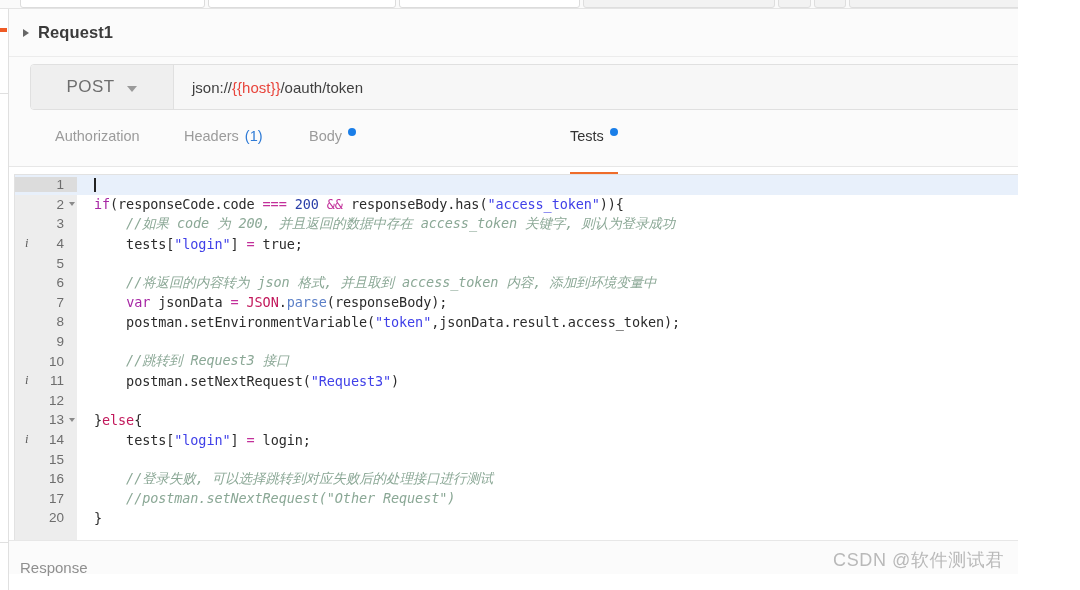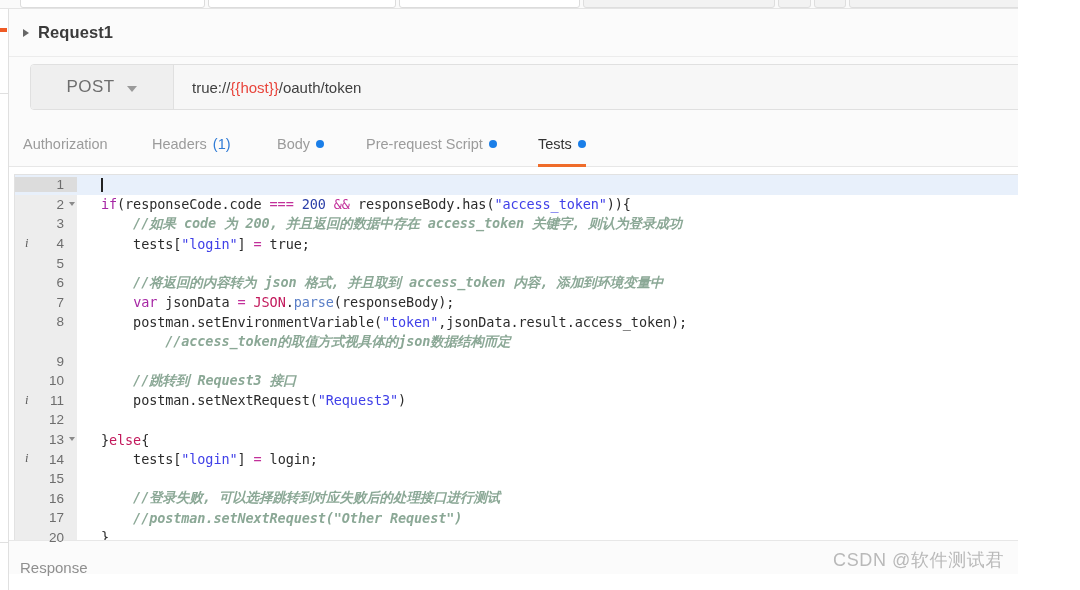--- a/index.html
+++ b/index.html
@@ -134,26 +134,27 @@
   }
 
   
   .tabbar {
     position: absolute; left: 9px; top: 117px;
     width: 1071px; height: 50px;
     background: #fbfbfb;
     border-bottom: 1px solid #e7e7e7;
   }
   .tab {
-    position: absolute; top: 0; height: 50px;
-    display: flex; align-items: center; gap: 6px;
+    position: absolute; top: 8px; height: 50px;
+    display: flex; gap: 6px;
     padding-top: 3px;
     font-size: 14.5px;
     color: #9b9b9b;
     white-space: nowrap;
+    margin-left: 32px;
   }
   .tab.active { color: #333333; font-weight: normal; }
   .tab .badge { color: #2f7bd6; font-size: 14.5px; }
   .tab .dot {
     width: 8px; height: 8px; border-radius: 50%;
     background: #1a7ee8;
     display: inline-block;
   }
   .tab .underline {
     position: absolute; left: 0; bottom: 0;
@@ -209,39 +210,39 @@
   }
   .crow .fold {
     position: absolute; left: 54px; top: 7.5px;
     width: 0; height: 0;
     border-top: 4px solid #8a8a8a;
     border-left: 3.5px solid transparent;
     border-right: 3.5px solid transparent;
     z-index: 3;
   }
   .crow .code {
-    padding-left: 24px;
+    padding-left: 17px;
     color: #2b2b2b;
     letter-spacing: -0.1px;
   }
   .caret {
     display: inline-block;
     width: 1.5px; height: 14px;
     background: #222;
     vertical-align: middle;
     position: relative; top: -1px;
   }
   
   .kw  { color: #a626a4; }
   .op  { color: #c2309a; }
   .num { color: #2b3fa8; }
   .str { color: #4040e8; }
   .cls { color: #c2185b; }
   .fn  { color: #5b7fc7; }
-  .cmt { color: #8ba896; font-style: italic; font-weight: bold; }
+  .cmt { color: #8ba896; font-style: italic; }
   .pl  { color: #2b2b2b; }
 
   .ed-scroll {
     position: absolute; right: 2px; top: 3px;
     width: 9px; height: 360px;
     background: #d8d8d8;
     border-radius: 5px;
   }
 
   
@@ -296,63 +297,58 @@
     <span class="req-title">Request1</span>
   </div>
 
   <div class="url-row">
     <div class="url-group">
       <div class="method-box">
         <span class="method-label">POST</span>
         <span class="method-caret"></span>
       </div>
       <div class="url-box">
-        <span>true://</span>
+        <span>json://</span>
           <span class="url-var">{{host}}</span>
           <span>/oauth/token</span>
       </div>
     </div>
     <div class="params-btn">Par</div>
   </div>
 
   <div class="tabbar">
     <div class="tab" style="left:14px;">
       <span>Authorization</span>
     </div>
     <div class="tab" style="left:143px;">
       <span>Headers</span>
       <span class="badge">(1)</span>
     </div>
     <div class="tab" style="left:268px;">
       <span>Body</span>
-      <span class="dot"></span>
-    </div>
-    <div class="tab" style="left:357px;">
-      <span>Pre-request Script</span>
       <span class="dot"></span>
     </div>
     <div class="tab active" style="left:529px;">
       <span>Tests</span>
       <span class="dot"></span>
       <span class="underline"></span>
     </div>
   </div>
 
   <div class="editor-wrap">
     <div class="gutter"></div>
     <div class="editor-body" id="editor-body">
         <div class="crow first"><span class="ln">1</span><span class="code"><span class="caret"></span></span></div>
         <div class="crow"><span class="fold"></span><span class="ln">2</span><span class="code"><span class="kw">if</span><span class="pl">(responseCode.code </span><span class="op">===</span><span class="pl"> </span><span class="num">200</span><span class="pl"> </span><span class="op">&amp;&amp;</span><span class="pl"> responseBody.has(</span><span class="str">"access_token"</span><span class="pl">)){</span></span></div>
         <div class="crow"><span class="ln">3</span><span class="code"><span class="cmt">    //如果 code 为 200, 并且返回的数据中存在 access_token 关键字, 则认为登录成功</span></span></div>
         <div class="crow"><span class="info">i</span><span class="ln">4</span><span class="code"><span class="pl">    tests[</span><span class="str">"login"</span><span class="pl">] </span><span class="op">=</span><span class="pl"> true;</span></span></div>
         <div class="crow"><span class="ln">5</span><span class="code"></span></div>
         <div class="crow"><span class="ln">6</span><span class="code"><span class="cmt">    //将返回的内容转为 json 格式, 并且取到 access_token 内容, 添加到环境变量中</span></span></div>
         <div class="crow"><span class="ln">7</span><span class="code"><span class="pl">    </span><span class="kw">var</span><span class="pl"> jsonData </span><span class="op">=</span><span class="pl"> </span><span class="cls">JSON</span><span class="pl">.</span><span class="fn">parse</span><span class="pl">(responseBody);</span></span></div>
         <div class="crow"><span class="ln">8</span><span class="code"><span class="pl">    postman.setEnvironmentVariable(</span><span class="str">"token"</span><span class="pl">,jsonData.result.access_token);</span></span></div>
-        <div class="crow"><span class="ln"></span><span class="code"><span class="cmt">        //access_token的取值方式视具体的json数据结构而定</span></span></div>
         <div class="crow"><span class="ln">9</span><span class="code"></span></div>
         <div class="crow"><span class="ln">10</span><span class="code"><span class="cmt">    //跳转到 Request3 接口</span></span></div>
         <div class="crow"><span class="info">i</span><span class="ln">11</span><span class="code"><span class="pl">    postman.setNextRequest(</span><span class="str">"Request3"</span><span class="pl">)</span></span></div>
         <div class="crow"><span class="ln">12</span><span class="code"></span></div>
         <div class="crow"><span class="fold"></span><span class="ln">13</span><span class="code"><span class="pl">}</span><span class="cls">else</span><span class="pl">{</span></span></div>
         <div class="crow"><span class="info">i</span><span class="ln">14</span><span class="code"><span class="pl">    tests[</span><span class="str">"login"</span><span class="pl">] </span><span class="op">=</span><span class="pl"> login;</span></span></div>
         <div class="crow"><span class="ln">15</span><span class="code"></span></div>
         <div class="crow"><span class="ln">16</span><span class="code"><span class="cmt">    //登录失败, 可以选择跳转到对应失败后的处理接口进行测试</span></span></div>
         <div class="crow"><span class="ln">17</span><span class="code"><span class="cmt">    //postman.setNextRequest("Other Request")</span></span></div>
         <div class="crow"><span class="ln">20</span><span class="code"><span class="pl">}</span></span></div>

